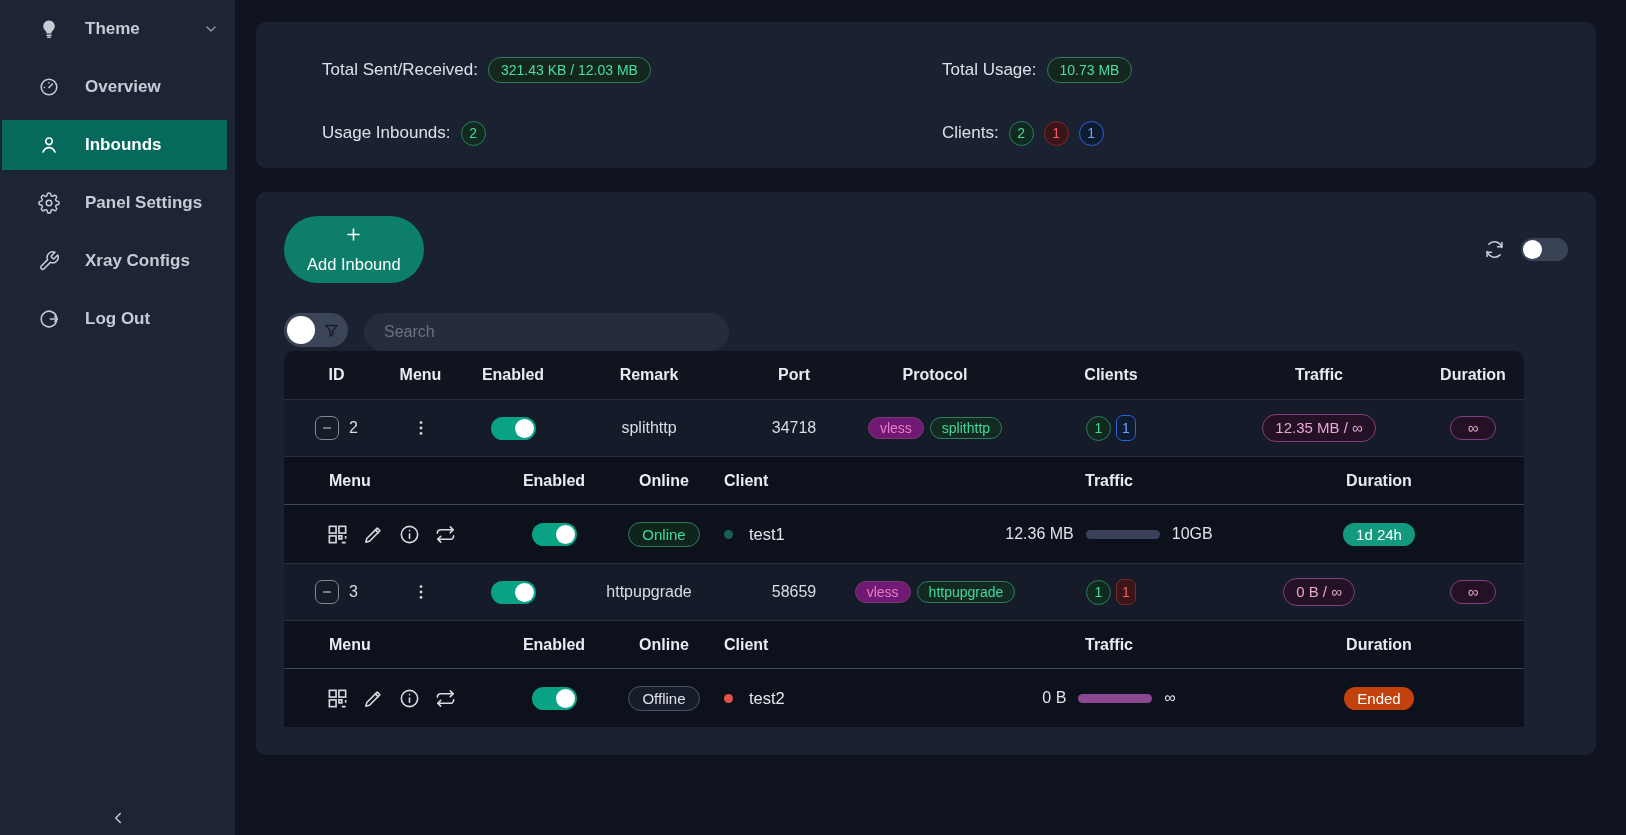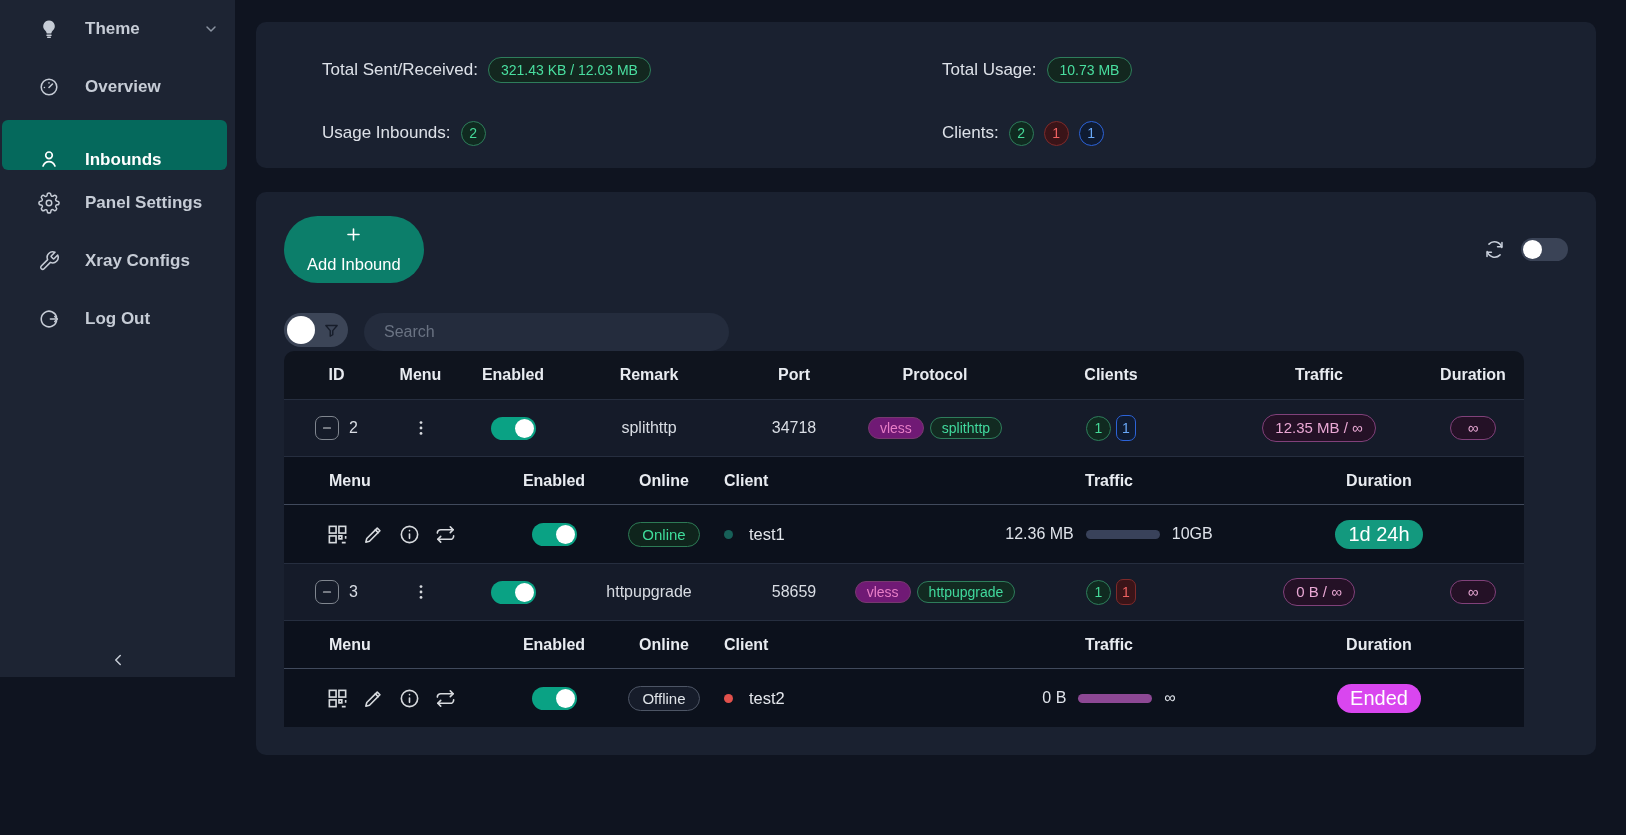--- a/index.html
+++ b/index.html
@@ -6,33 +6,33 @@
   html,body { width:1626px; height:835px; overflow:hidden; }
   body {
     background:#0f1420;
     font-family:"Liberation Sans", sans-serif;
     color:#d8dce3;
   }
   svg { display:block; }
 
   
   .sidebar {
-    position:absolute; left:0; top:0; width:235px; height:677px;
+    position:absolute; left:0; top:0; width:235px; height:835px;
     background:#1d2433;
   }
   .nav { padding-top:0; display:flex; flex-direction:column; }
   .nav-item {
     height:58px; display:flex; align-items:center; gap:25px;
     padding-left:38px; padding-right:16px;
     color:#c6ccd6; font-size:17px; font-weight:600; cursor:pointer;
   }
   .nav-item .nicon { width:22px; height:22px; color:#c6ccd6; flex:none; }
   .nav-item.active {
-    background:#05695c; border-radius:6px;
-    margin:4px 8px 4px 2px; height:50px; padding-left:36px; color:#ffffff;align-items:flex-end;
+    background:#05695c; border-radius:0;
+    margin:4px 8px 4px 2px; height:50px; padding-left:36px; color:#ffffff;
   }
   .nav-item.active .nicon { color:#ffffff; }
   .nav-item .chev { margin-left:auto; color:#8b93a1; }
   .collapse-btn {
     position:absolute; bottom:8px; left:0; width:100%;
     display:flex; justify-content:center; color:#c6ccd6; cursor:pointer;
   }
 
   
   .main { position:absolute; left:235px; top:0; width:1391px; height:835px; padding:22px 30px 0 21px; }
@@ -115,23 +115,23 @@
   .status-badge.offline { color:#dfe3e8; background:#161c2a; border:1px solid #4d5565; }
   .client-cell { display:flex; align-items:center; gap:16px; padding-left:20px; }
   .cdot { width:9px; height:9px; border-radius:50%; flex:none; }
   .cdot.teal { background:#176058; }
   .cdot.red  { background:#e2514c; }
   .client-name { color:#e3e6eb; font-size:16.5px; }
   .traffic-cell { display:flex; align-items:center; justify-content:center; gap:12px; color:#dfe3ea; }
   .bar { width:74px; height:9px; border-radius:5px; }
   .bar.gray { background:#39425a; }
   .bar.purple { background:#8d4894; }
-  .dur-badge { display:inline-flex; border-radius:999px; padding:3px 13px; font-size:20px; color:#fff; }
+  .dur-badge { display:inline-flex; border-radius:999px; padding:3px 13px; font-size:15px; color:#fff; }
   .dur-badge.green { background:#13997e; }
-  .dur-badge.red { background:#d946ef; }
+  .dur-badge.red { background:#c2410c; }
 </style>
 </head>
 <body>
 
 <div class="sidebar">
   <div class="nav">
     <div class="nav-item">
       <span class="nicon">
         <svg width="22" height="22" viewBox="0 0 24 24" fill="currentColor" stroke="currentColor" stroke-width="1.6" stroke-linecap="round" stroke-linejoin="round">
           <path d="M12 3.5a5.5 5.5 0 0 0-3.4 9.8c.8.7 1.4 1.6 1.4 2.6v.3h4v-.3c0-1 .6-1.9 1.4-2.6A5.5 5.5 0 0 0 12 3.5z"></path>

